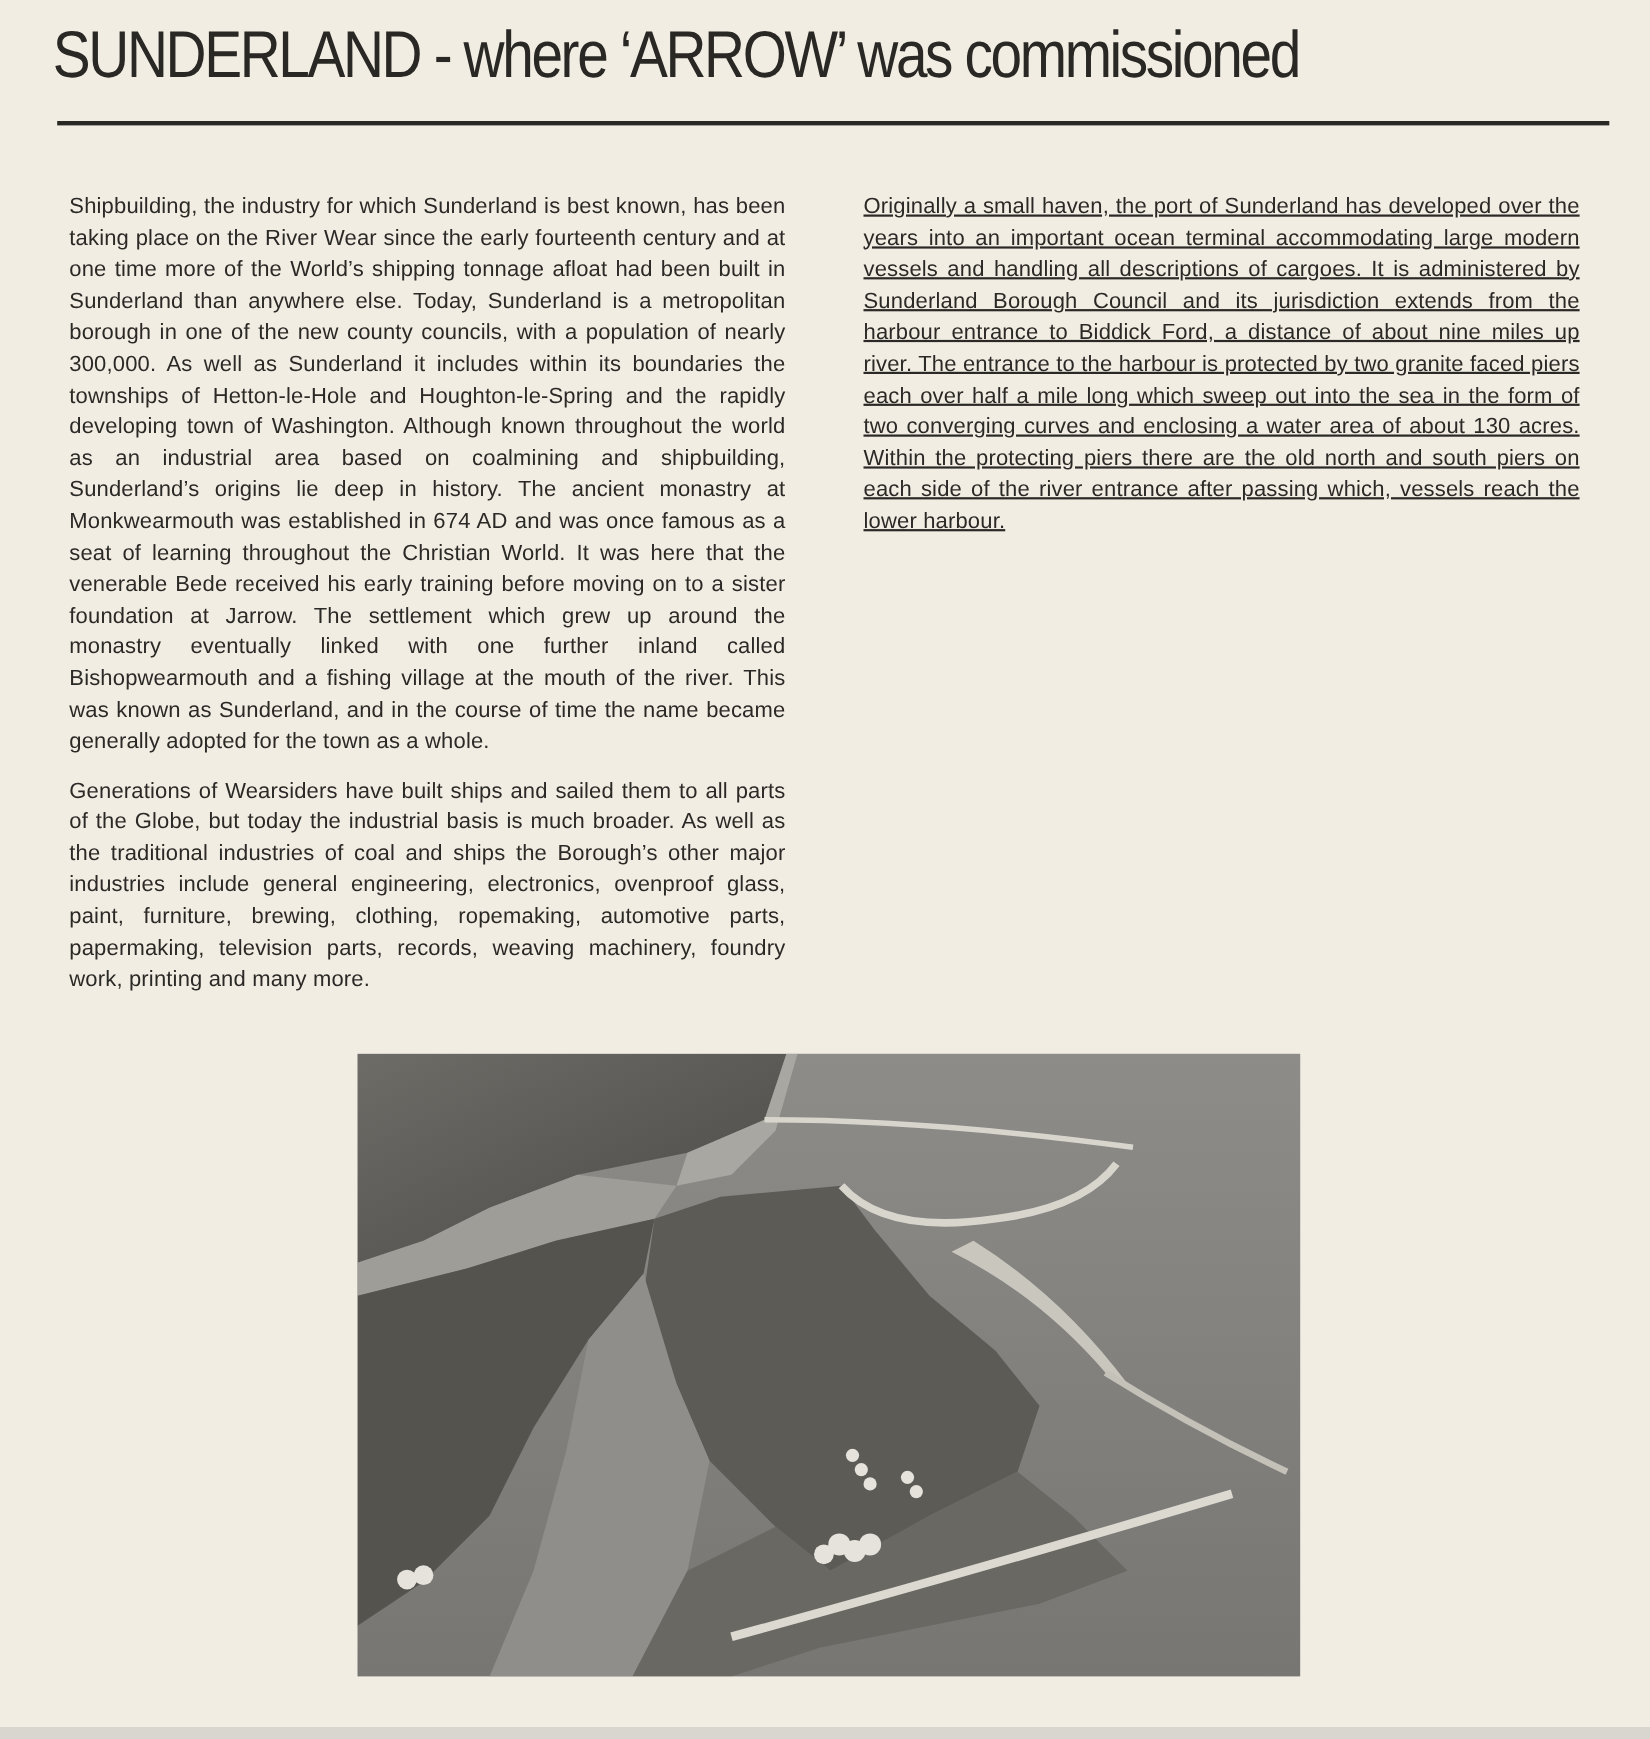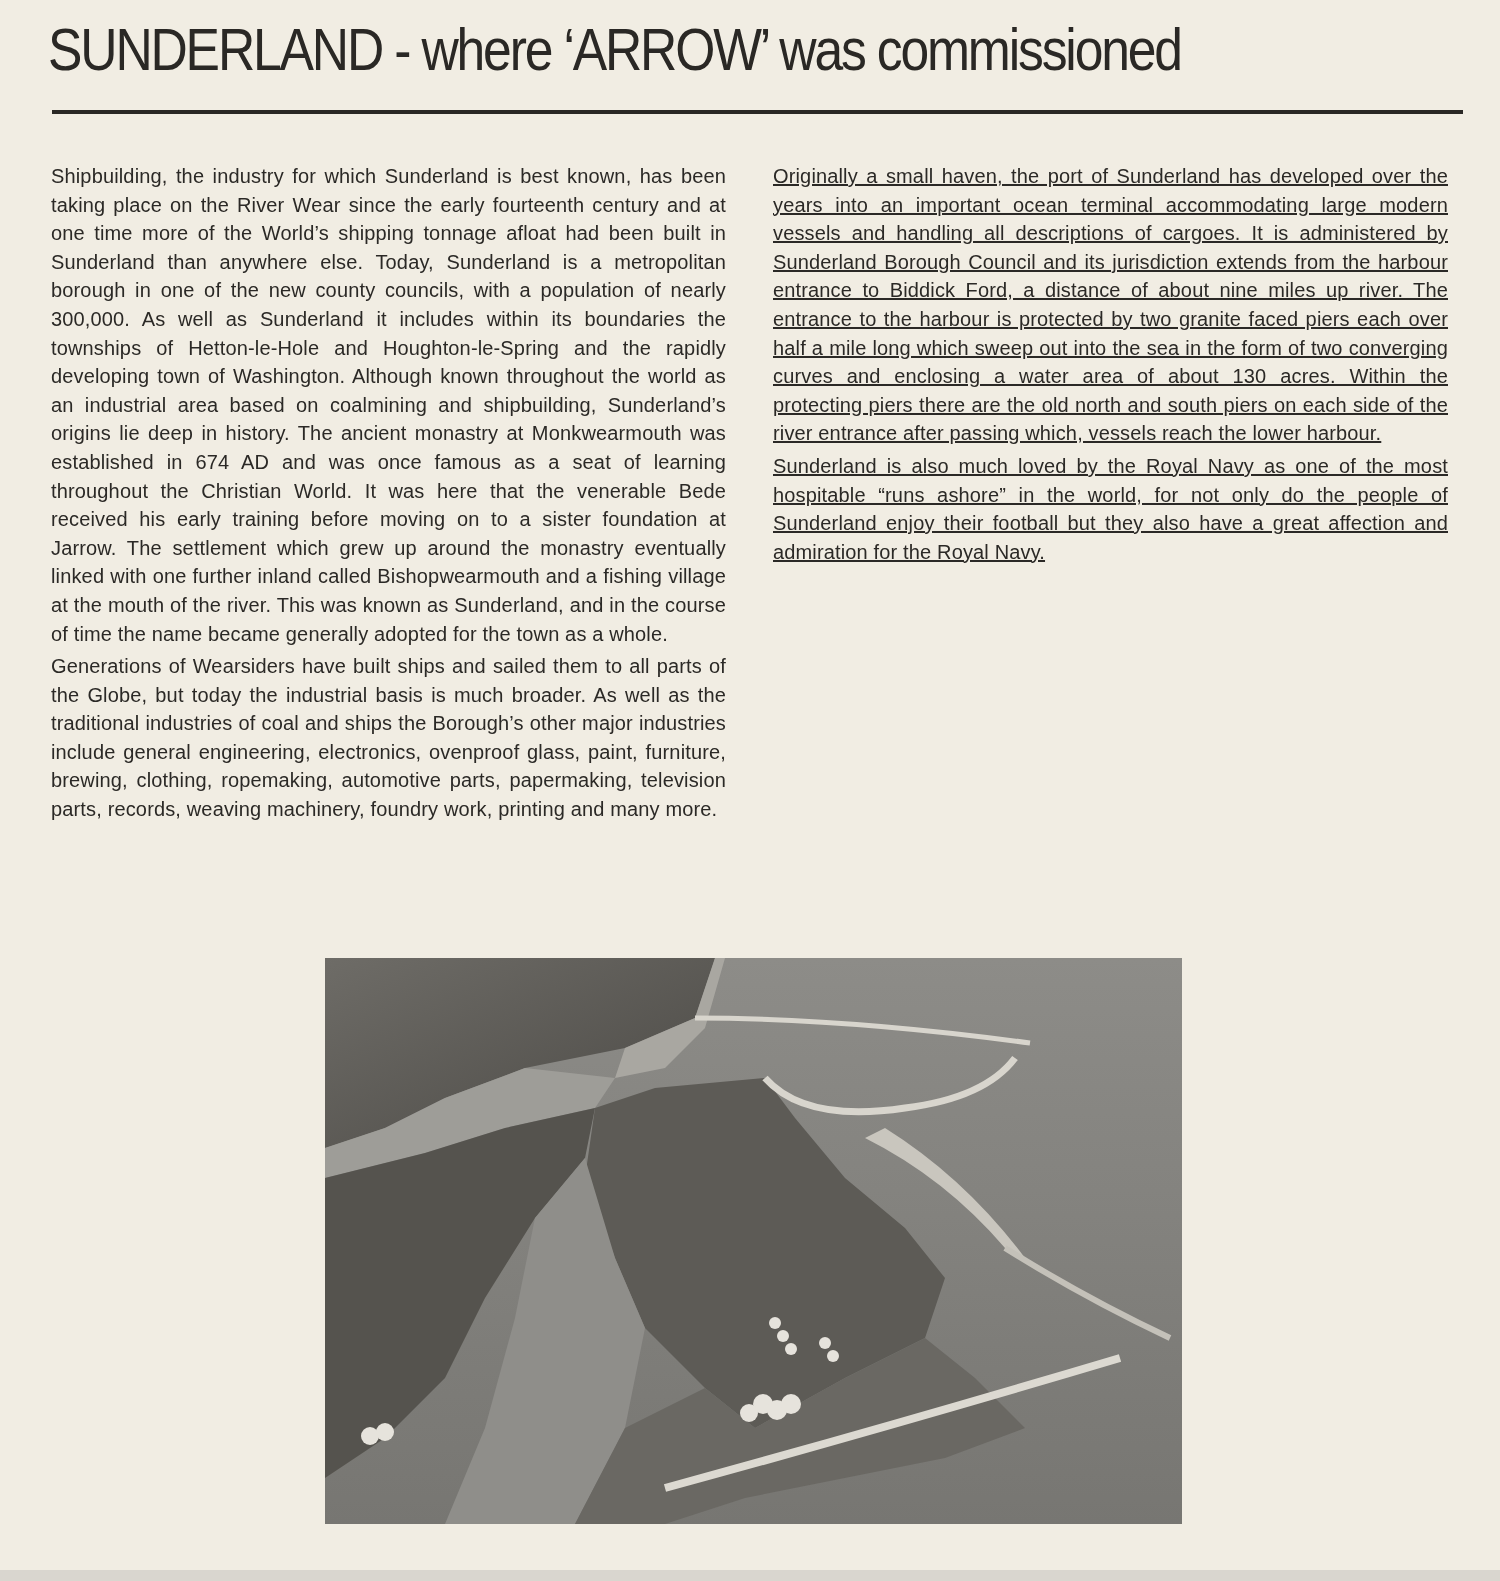--- a/index.html
+++ b/index.html
@@ -40,21 +40,21 @@
       position: absolute;
       top: 158px;
       width: 683px;
       font-size: 20px;
       line-height: 28.6px;
       text-align: justify;
       letter-spacing: 0.15px;
     }
     .col-left { left: 47px; }
     .col-right { left: 769px; text-decoration: underline; }
-    .column p { margin: 4px; }
+    .column p { margin: 16px; }
     .photo {
       position: absolute;
       left: 325px; top: 958px;
       width: 857px; height: 566px;
       background: #8a8985;
       overflow: hidden;
     }
     .photo svg { display: block; width: 100%; height: 100%; }
   </style>
 </head>
@@ -63,21 +63,20 @@
 <h1 class="title">SUNDERLAND - where ‘ARROW’ was commissioned</h1>
 <div class="rule"></div>
 
 <div class="column col-left">
   <p>Shipbuilding, the industry for which Sunderland is best known, has been taking place on the River Wear since the early fourteenth century and at one time more of the World’s shipping tonnage afloat had been built in Sunderland than anywhere else. Today, Sunderland is a metropolitan borough in one of the new county councils, with a population of nearly 300,000. As well as Sunderland it includes within its boundaries the townships of Hetton-le-Hole and Houghton-le-Spring and the rapidly developing town of Washington. Although known throughout the world as an industrial area based on coalmining and shipbuilding, Sunderland’s origins lie deep in history. The ancient monastry at Monkwearmouth was established in 674 AD and was once famous as a seat of learning throughout the Christian World. It was here that the venerable Bede received his early training before moving on to a sister foundation at Jarrow. The settlement which grew up around the monastry eventually linked with one further inland called Bishopwearmouth and a fishing village at the mouth of the river. This was known as Sunderland, and in the course of time the name became generally adopted for the town as a whole.</p>
   <p>Generations of Wearsiders have built ships and sailed them to all parts of the Globe, but today the industrial basis is much broader. As well as the traditional industries of coal and ships the Borough’s other major industries include general engineering, electronics, ovenproof glass, paint, furniture, brewing, clothing, ropemaking, automotive parts, papermaking, television parts, records, weaving machinery, foundry work, printing and many more.</p>
 </div>
 
 <div class="column col-right">
   <p>Originally a small haven, the port of Sunderland has developed over the years into an important ocean terminal accommodating large modern vessels and handling all descriptions of cargoes. It is administered by Sunderland Borough Council and its jurisdiction extends from the harbour entrance to Biddick Ford, a distance of about nine miles up river. The entrance to the harbour is protected by two granite faced piers each over half a mile long which sweep out into the sea in the form of two converging curves and enclosing a water area of about 130 acres. Within the protecting piers there are the old north and south piers on each side of the river entrance after passing which, vessels reach the lower harbour.</p>
-  <p>Sunderland is also much loved by the Royal Navy as one of the most hospitable “runs ashore” in the world, for not only do the people of Sunderland enjoy their football but they also have a great affection and admiration for the Royal Navy.</p>
 </div>
 
 <div class="photo">
   <svg viewBox="0 0 857 566" preserveAspectRatio="none">
     <defs>
       <linearGradient id="sea" x1="0" y1="0" x2="0" y2="1">
         <stop offset="0" stop-color="#8d8c88"></stop>
         <stop offset="1" stop-color="#777672"></stop>
       </linearGradient>
       <linearGradient id="town" x1="0" y1="0" x2="1" y2="1">

